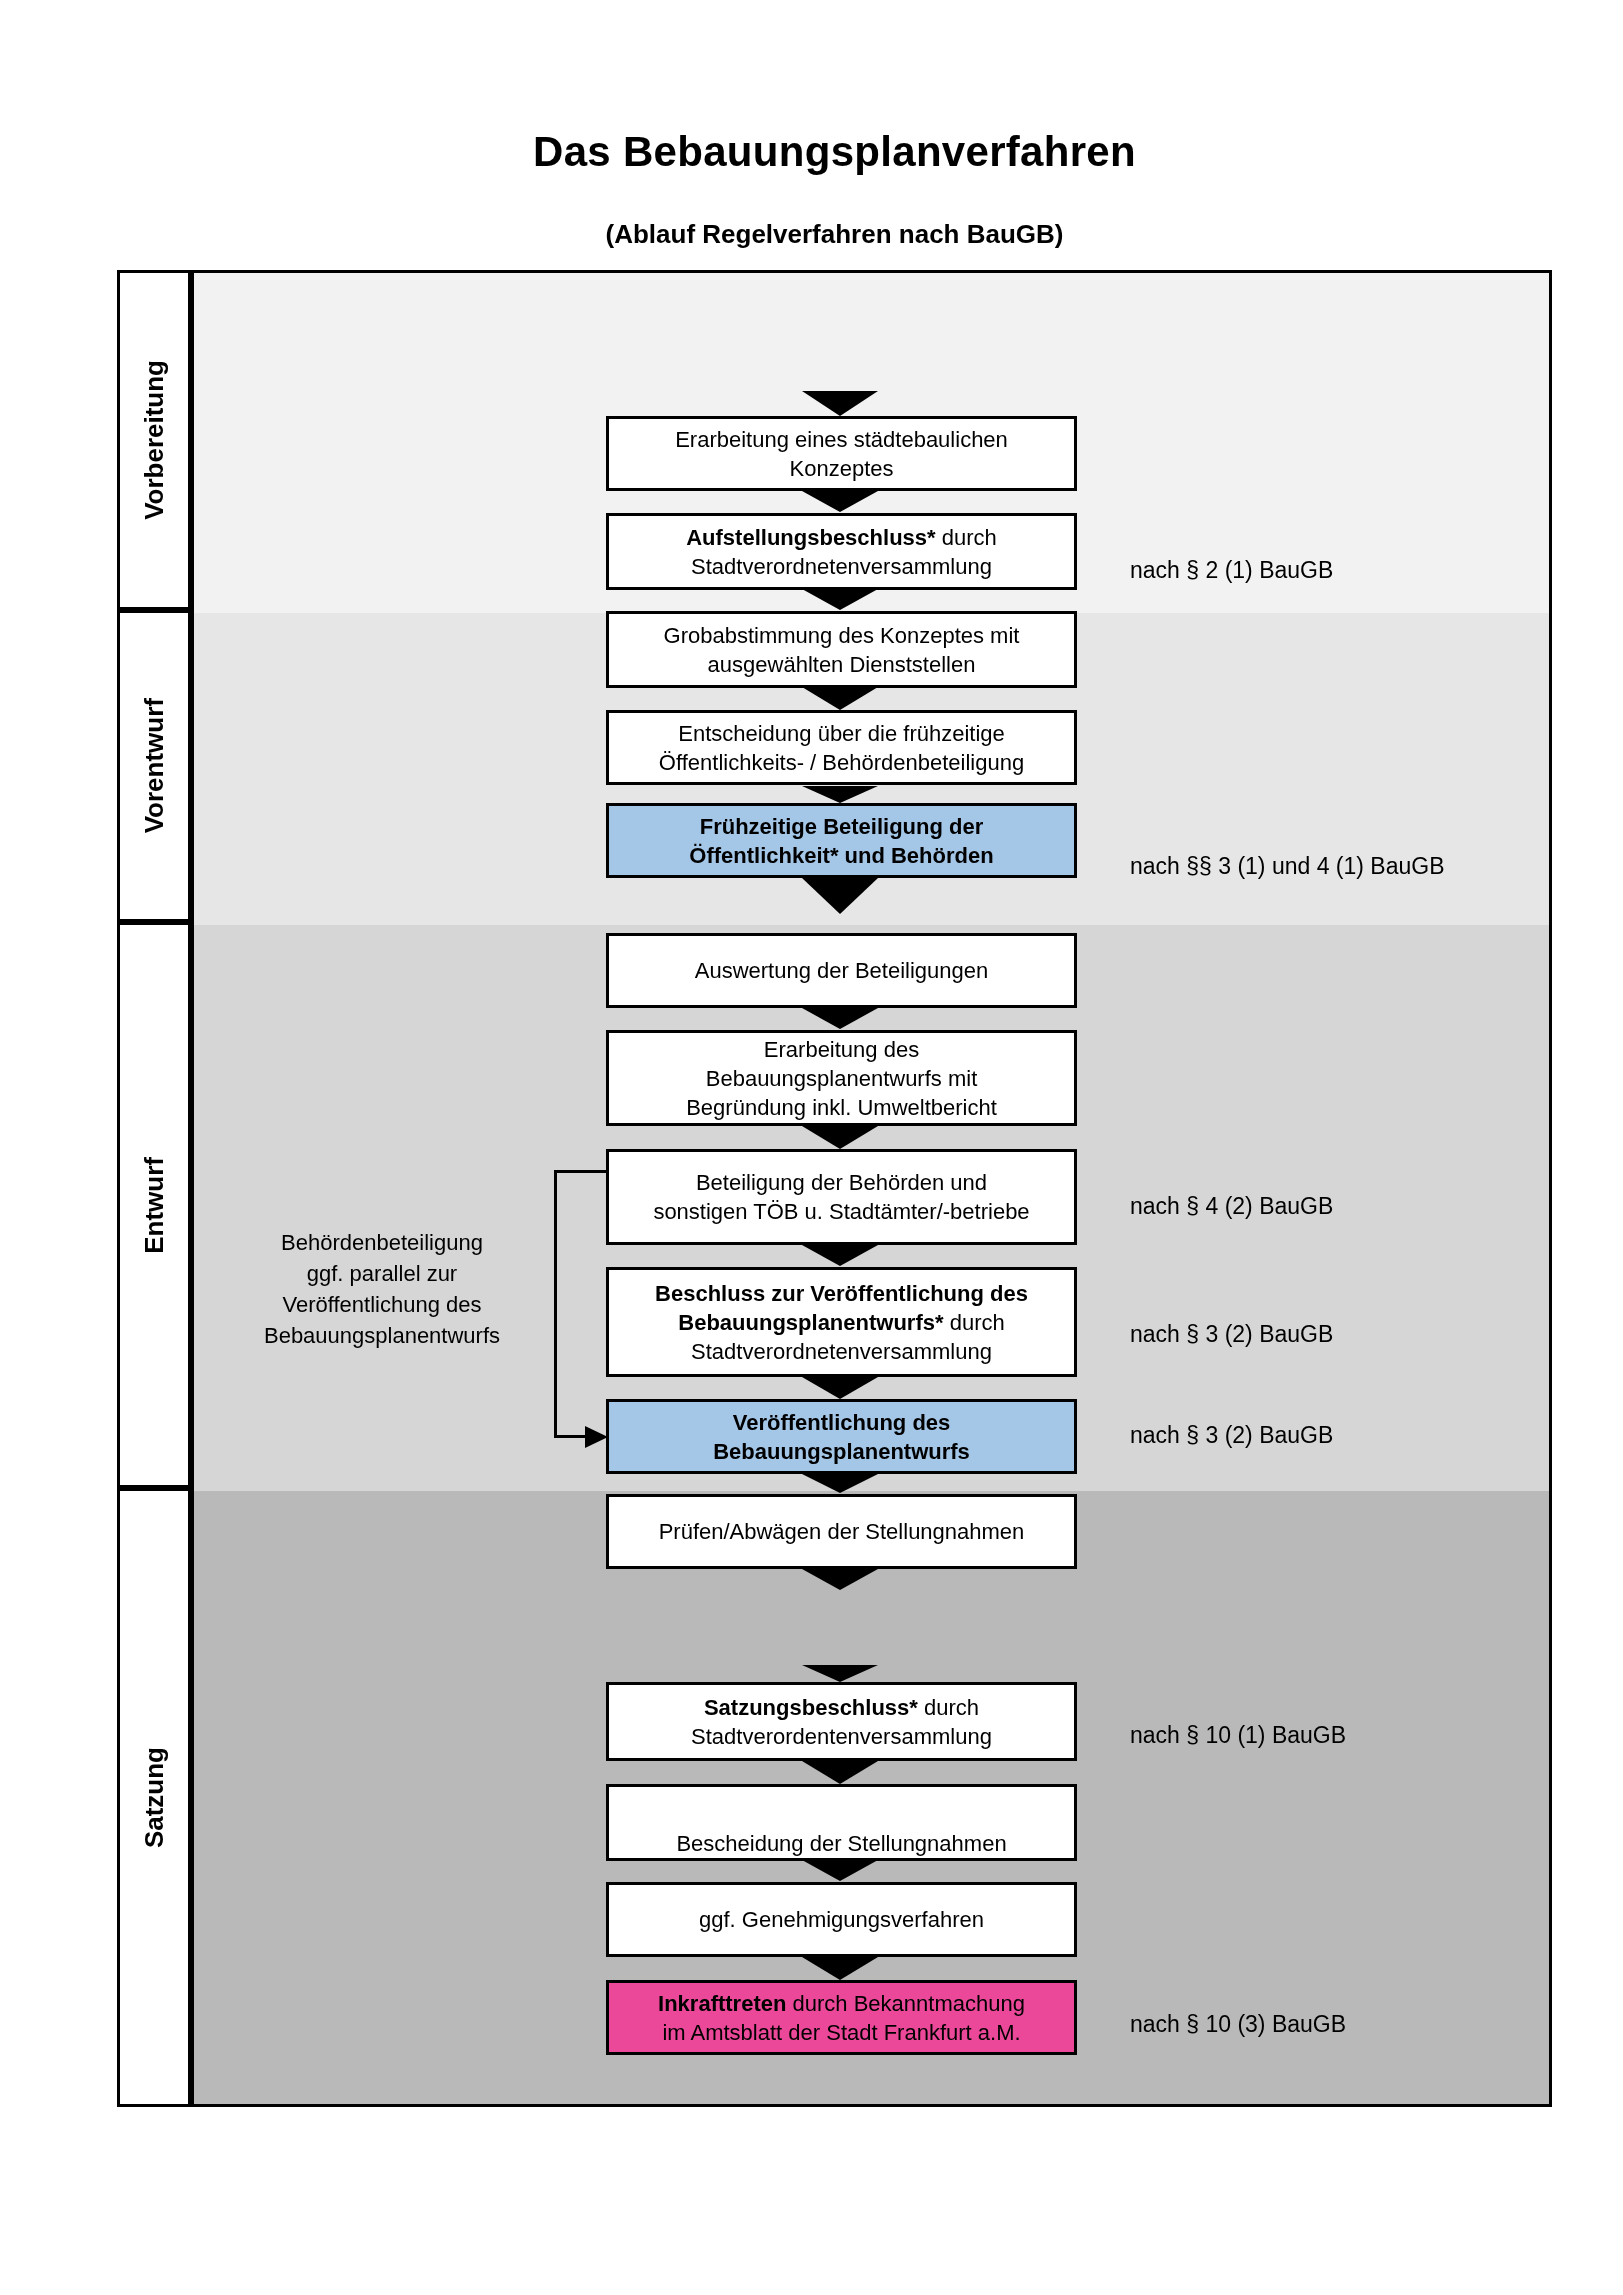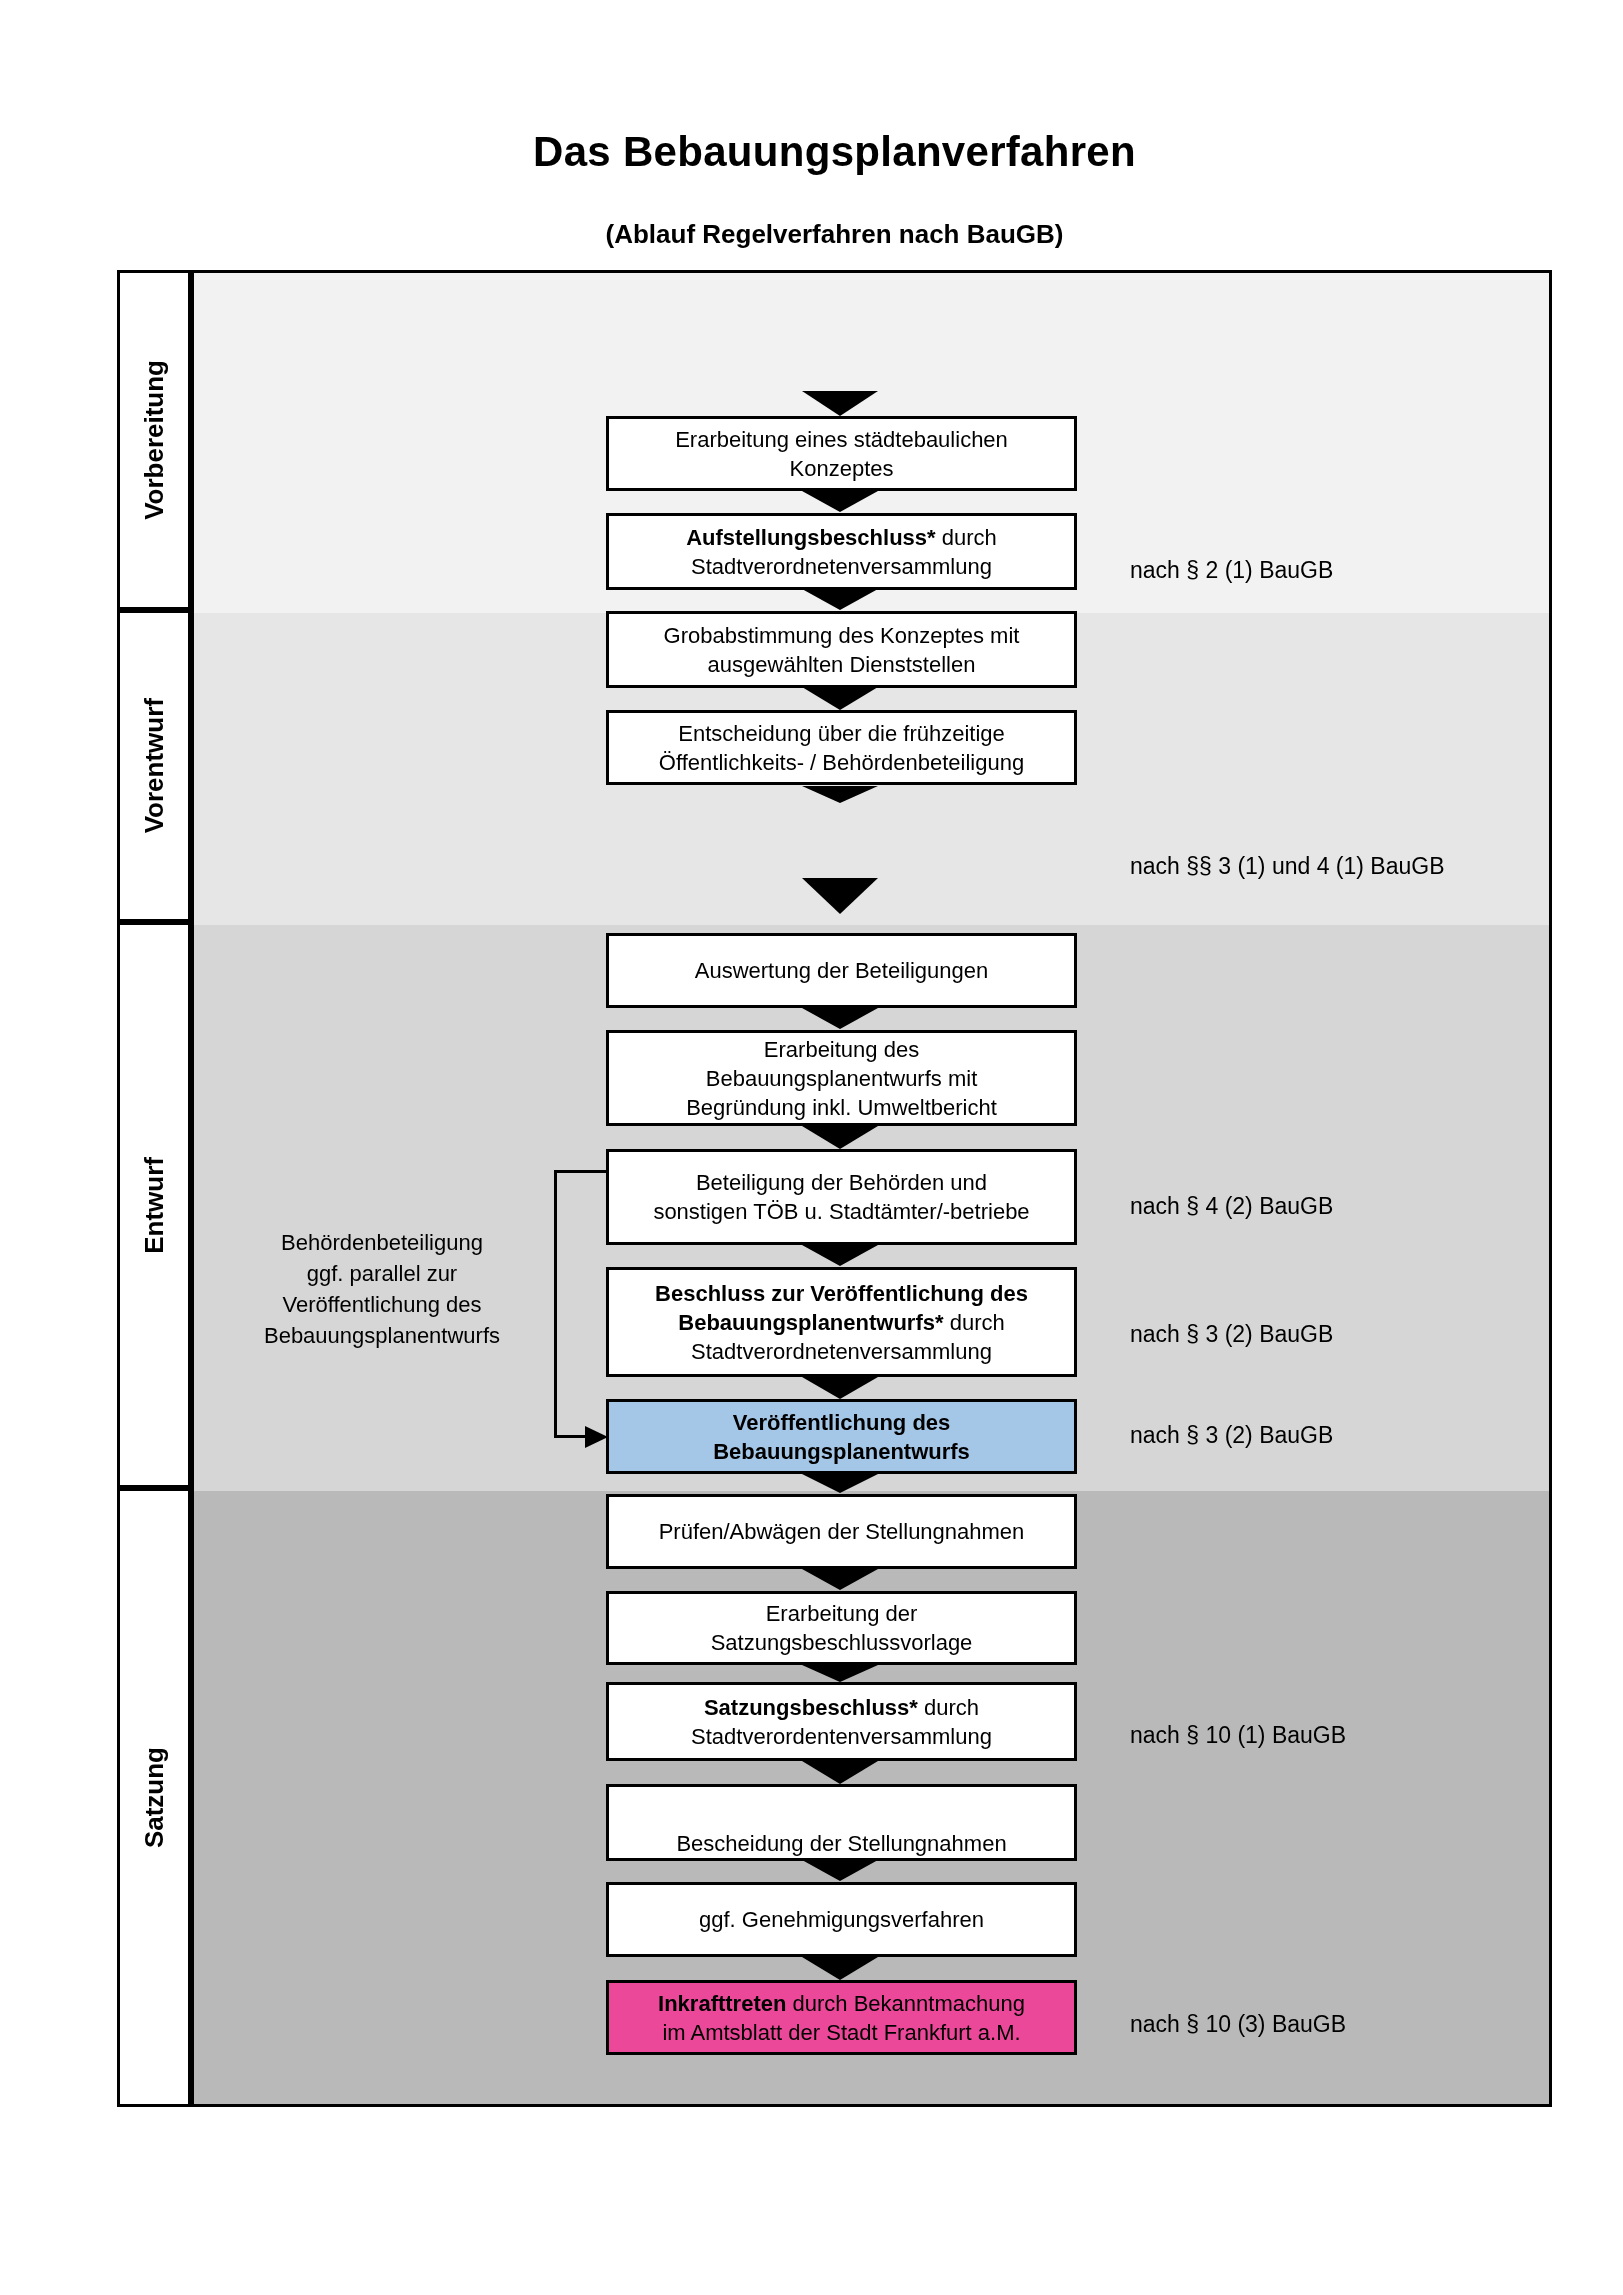--- a/index.html
+++ b/index.html
@@ -96,20 +96,24 @@
         </div>
         <div class="note" style="top: 284px;">nach § 2 (1) BauGB</div>
         <div class="step" style="top: 338px; height: 77px;">
           <div class="line"><span>Grobabstimmung des Konzeptes mit</span></div>
           <div class="line"><span>ausgewählten Dienststellen</span></div>
         </div>
         <div class="step" style="top: 437px; height: 75px;">
           <div class="line"><span>Entscheidung über die frühzeitige</span></div>
           <div class="line"><span>Öffentlichkeits- / Behördenbeteiligung</span></div>
         </div>
+        <div class="step" style="background: rgb(164, 199, 232); top: 530px; height: 75px;">
+          <div class="line"><b>Frühzeitige Beteiligung der</b></div>
+          <div class="line"><b>Öffentlichkeit* und Behörden</b></div>
+        </div>
         <div class="note" style="top: 580px;">nach §§ 3 (1) und 4 (1) BauGB</div>
         <div class="step" style="top: 660px; height: 75px;">
           <div class="line"><span>Auswertung der Beteiligungen</span></div>
         </div>
         <div class="step" style="top: 757px; height: 96px;">
           <div class="line"><span>Erarbeitung des</span></div>
           <div class="line"><span>Bebauungsplanentwurfs mit</span></div>
           <div class="line"><span>Begründung inkl. Umweltbericht</span></div>
         </div>
         <div class="step" style="top: 876px; height: 96px;">
@@ -123,24 +127,20 @@
           <div class="line"><span>Stadtverordnetenversammlung</span></div>
         </div>
         <div class="note" style="top: 1048px;">nach § 3 (2) BauGB</div>
         <div class="step" style="background: rgb(164, 199, 232); top: 1126px; height: 75px;">
           <div class="line"><b>Veröffentlichung des</b></div>
           <div class="line"><b>Bebauungsplanentwurfs</b></div>
         </div>
         <div class="note" style="top: 1149px;">nach § 3 (2) BauGB</div>
         <div class="step" style="top: 1221px; height: 75px;">
           <div class="line"><span>Prüfen/Abwägen der Stellungnahmen</span></div>
-        </div>
-        <div class="step" style="top: 1318px; height: 74px;">
-          <div class="line"><span>Erarbeitung der</span></div>
-          <div class="line"><span>Satzungsbeschlussvorlage</span></div>
         </div>
         <div class="step" style="top: 1409px; height: 79px;">
           <div class="line"><b>Satzungsbeschluss*</b><span> durch</span></div>
           <div class="line"><span>Stadtverordentenversammlung</span></div>
         </div>
         <div class="note" style="top: 1449px;">nach § 10 (1) BauGB</div>
         <div class="step" style="top: 1511px; height: 77px; justify-content: flex-end;">
           <div class="line"><span>Bescheidung der Stellungnahmen</span></div>
         </div>
         <div class="step" style="top: 1609px; height: 75px;">

